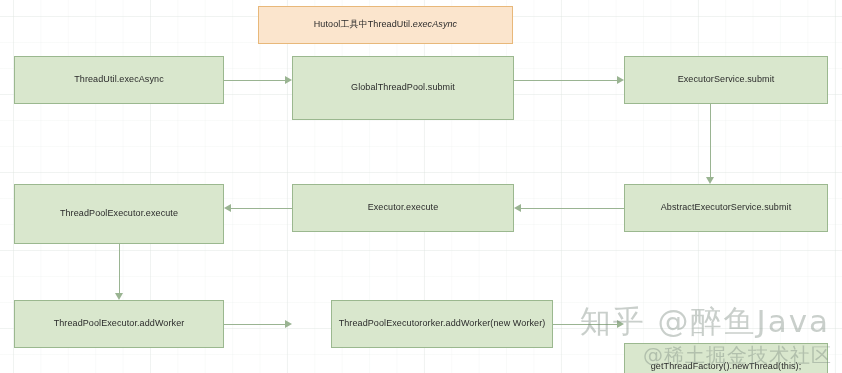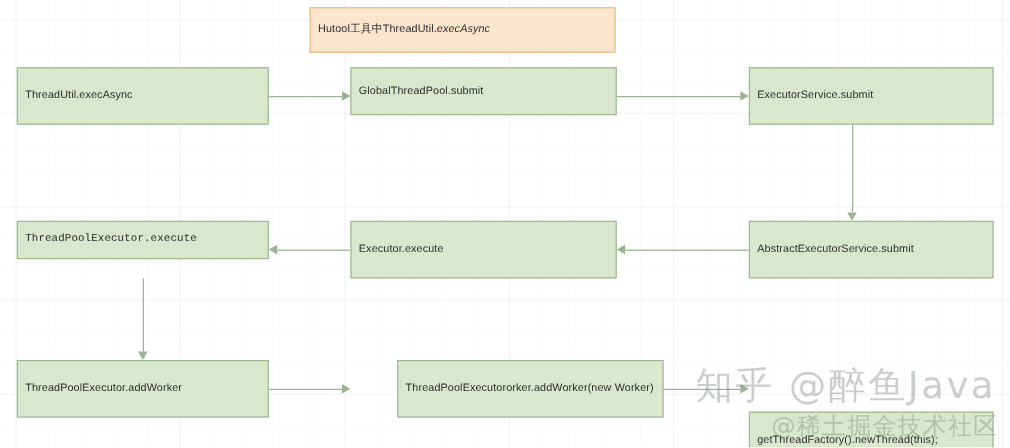--- a/index.html
+++ b/index.html
@@ -31,20 +31,21 @@
     position: absolute;
     inset: 0;
     background: rgba(255,255,255,0.45);
     pointer-events: none;
   }
   .node {
     position: absolute;
     box-sizing: border-box;
     display: flex;
     align-items: center;
+    justify-content: center;
     text-align: center;
     border: 1px solid #9bb88f;
     background: #d9e7cd;
     color: #2b2b2b;
     font-size: 9px;
     line-height: 1.25;
     letter-spacing: 0.1px;
     padding: 2px 6px;
     z-index: 3;
   }
@@ -113,25 +114,25 @@
   <div id="grid-wash"></div>
 
   <div class="node title-node" style="left:258px; top:6px; width:255px; height:38px;">
     <span>
       <span>Hutool工具中ThreadUtil.</span><span class="title-em">execAsync</span>
     </span>
   </div>
 
   <div class="node" style="left:14px; top:56px; width:210px; height:48px;">ThreadUtil.execAsync</div>
 
-  <div class="node" style="left:292px; top:56px; width:222px; height:40px;">GlobalThreadPool.submit</div>
+  <div class="node" style="left:292px; top:56px; width:222px; height:64px;">GlobalThreadPool.submit</div>
 
   <div class="node" style="left:624px; top:56px; width:204px; height:48px;">ExecutorService.submit</div>
 
-  <div class="node" style="left:14px; top:184px; width:210px; height:32px;font-family:Liberation Mono, monospace;">ThreadPoolExecutor.execute</div>
+  <div class="node" style="left:14px; top:184px; width:210px; height:60px;">ThreadPoolExecutor.execute</div>
 
   <div class="node" style="left:292px; top:184px; width:222px; height:48px;">Executor.execute</div>
 
   <div class="node" style="left:624px; top:184px; width:204px; height:48px;">AbstractExecutorService.submit</div>
 
   <div class="node" style="left:14px; top:300px; width:210px; height:48px;">ThreadPoolExecutor.addWorker</div>
 
   <div class="node" style="left:292px; top:300px; width:222px; height:48px;margin-left:39px;">ThreadPoolExecutororker.addWorker(new Worker)</div>
 
   <div class="node" style="left:624px; top:300px; width:204px; height:48px;margin-top:43px;">getThreadFactory().newThread(this);</div>

